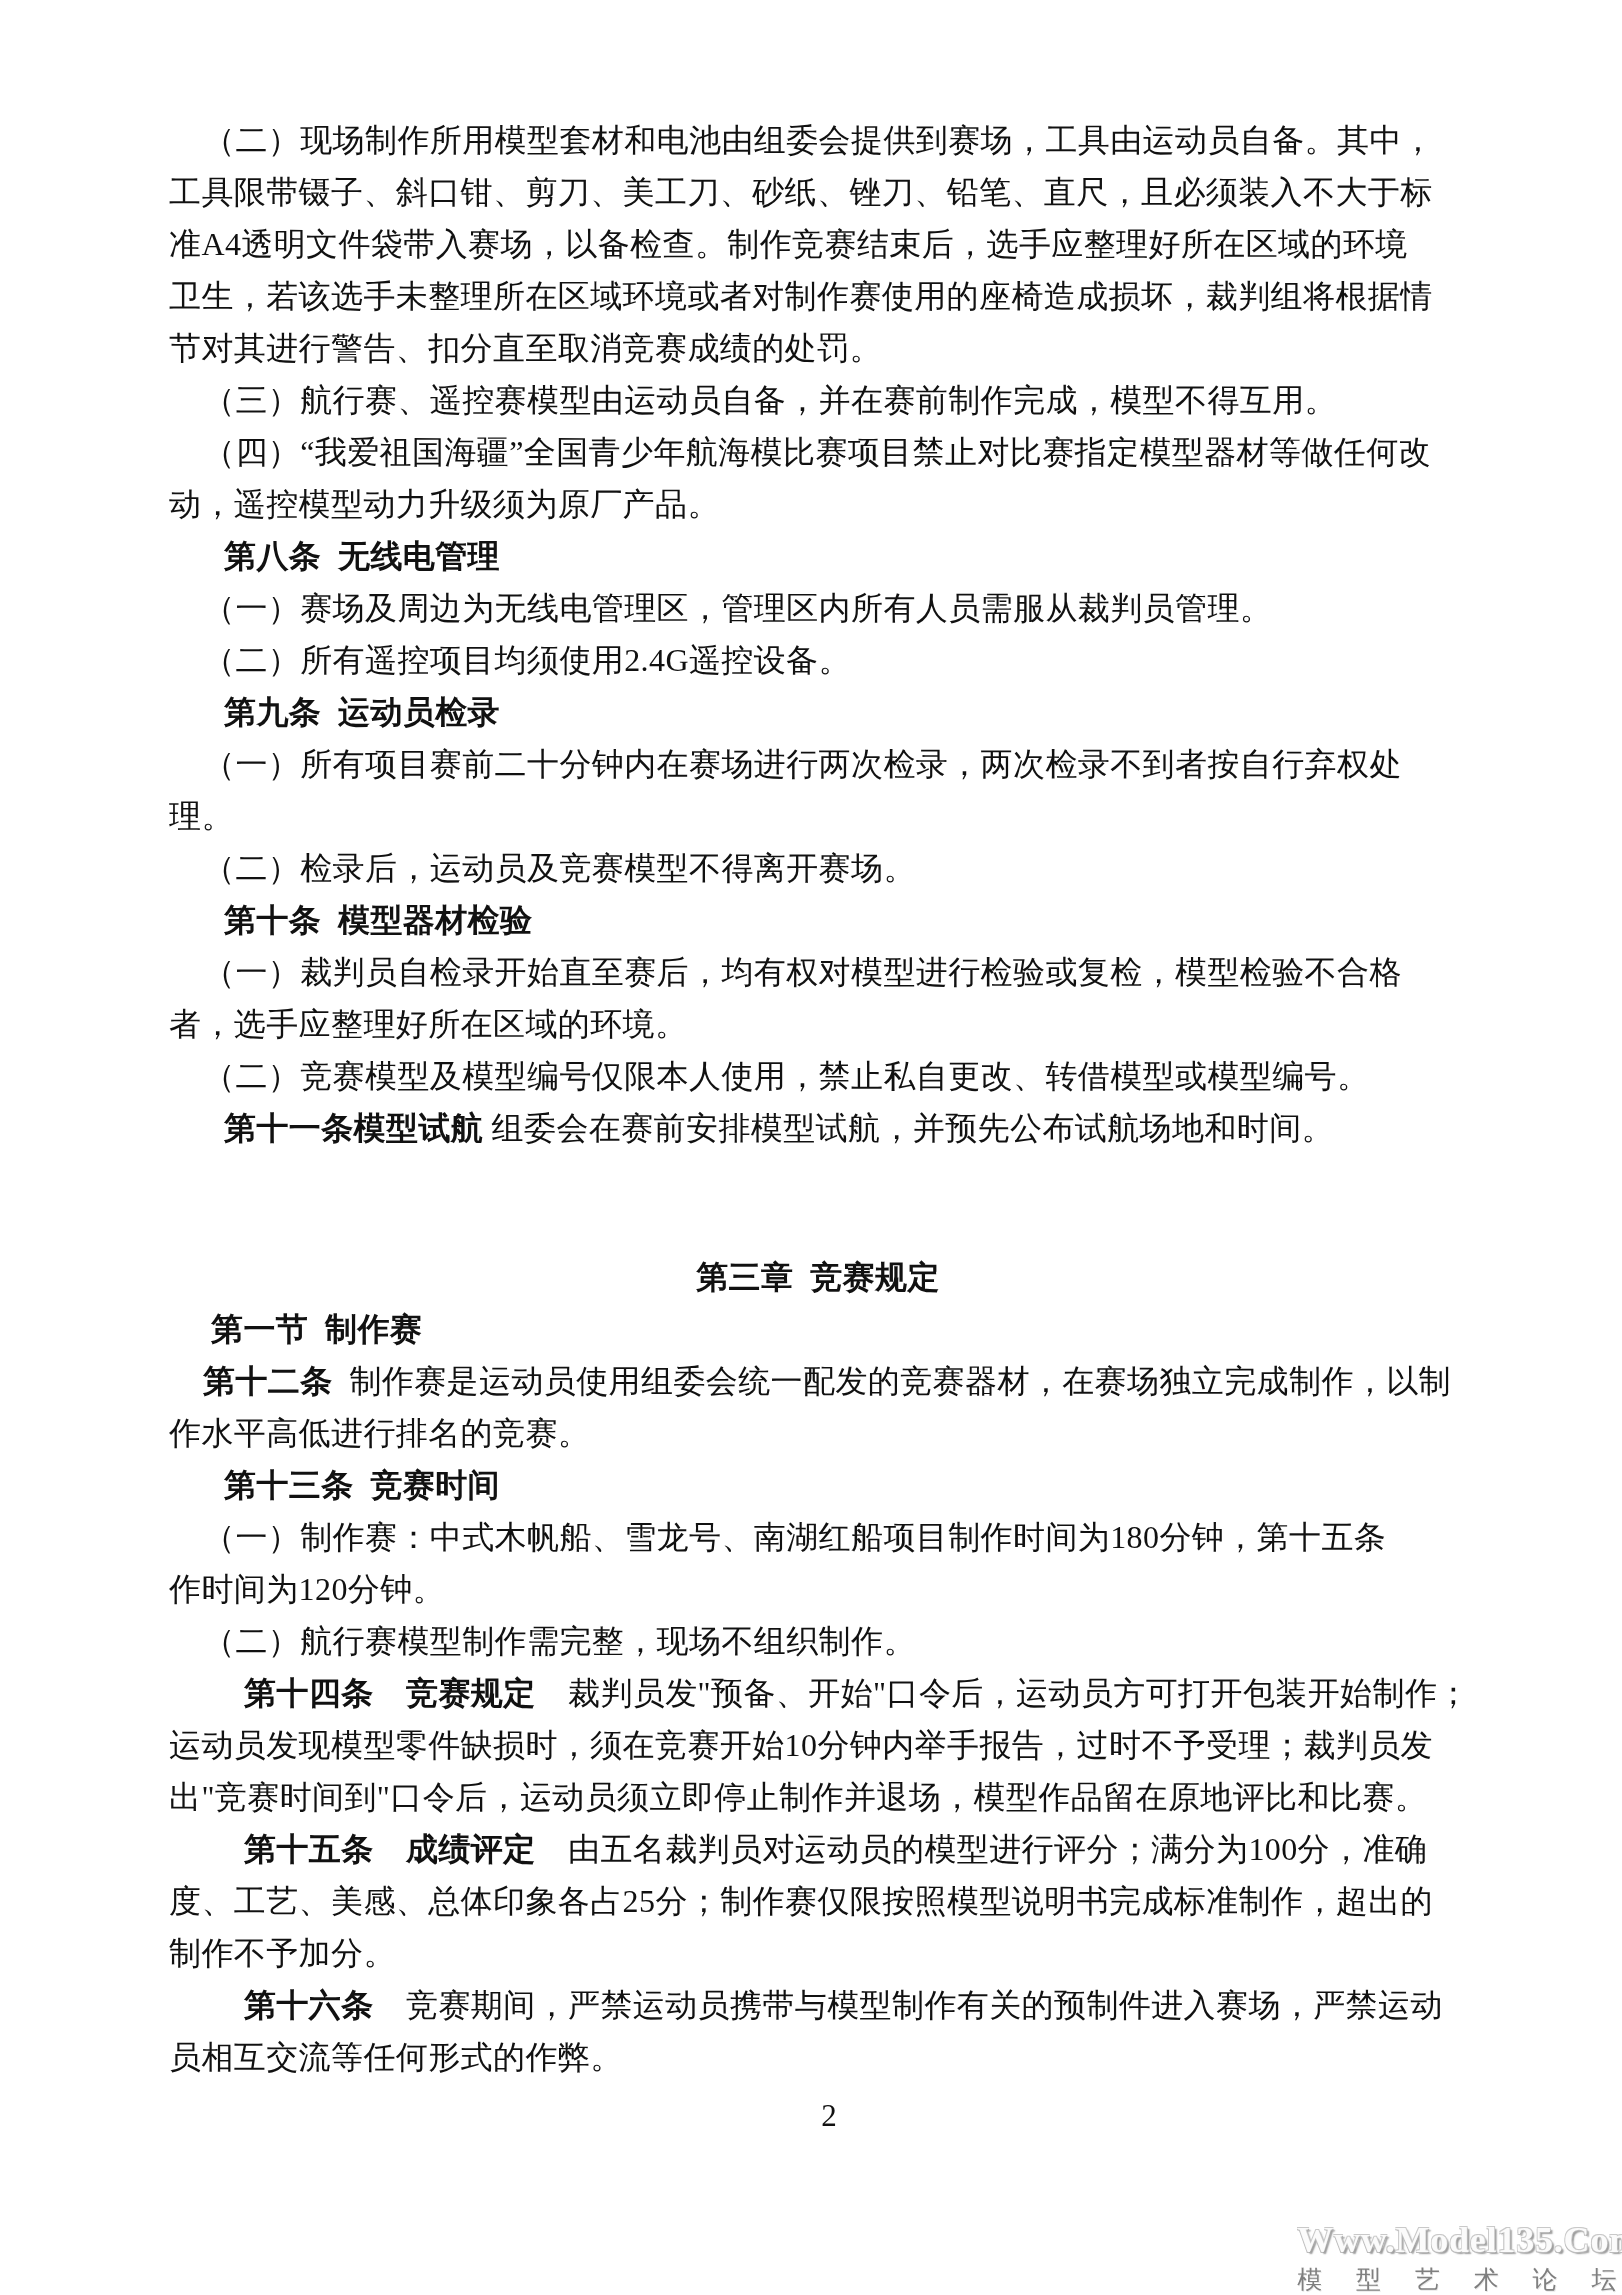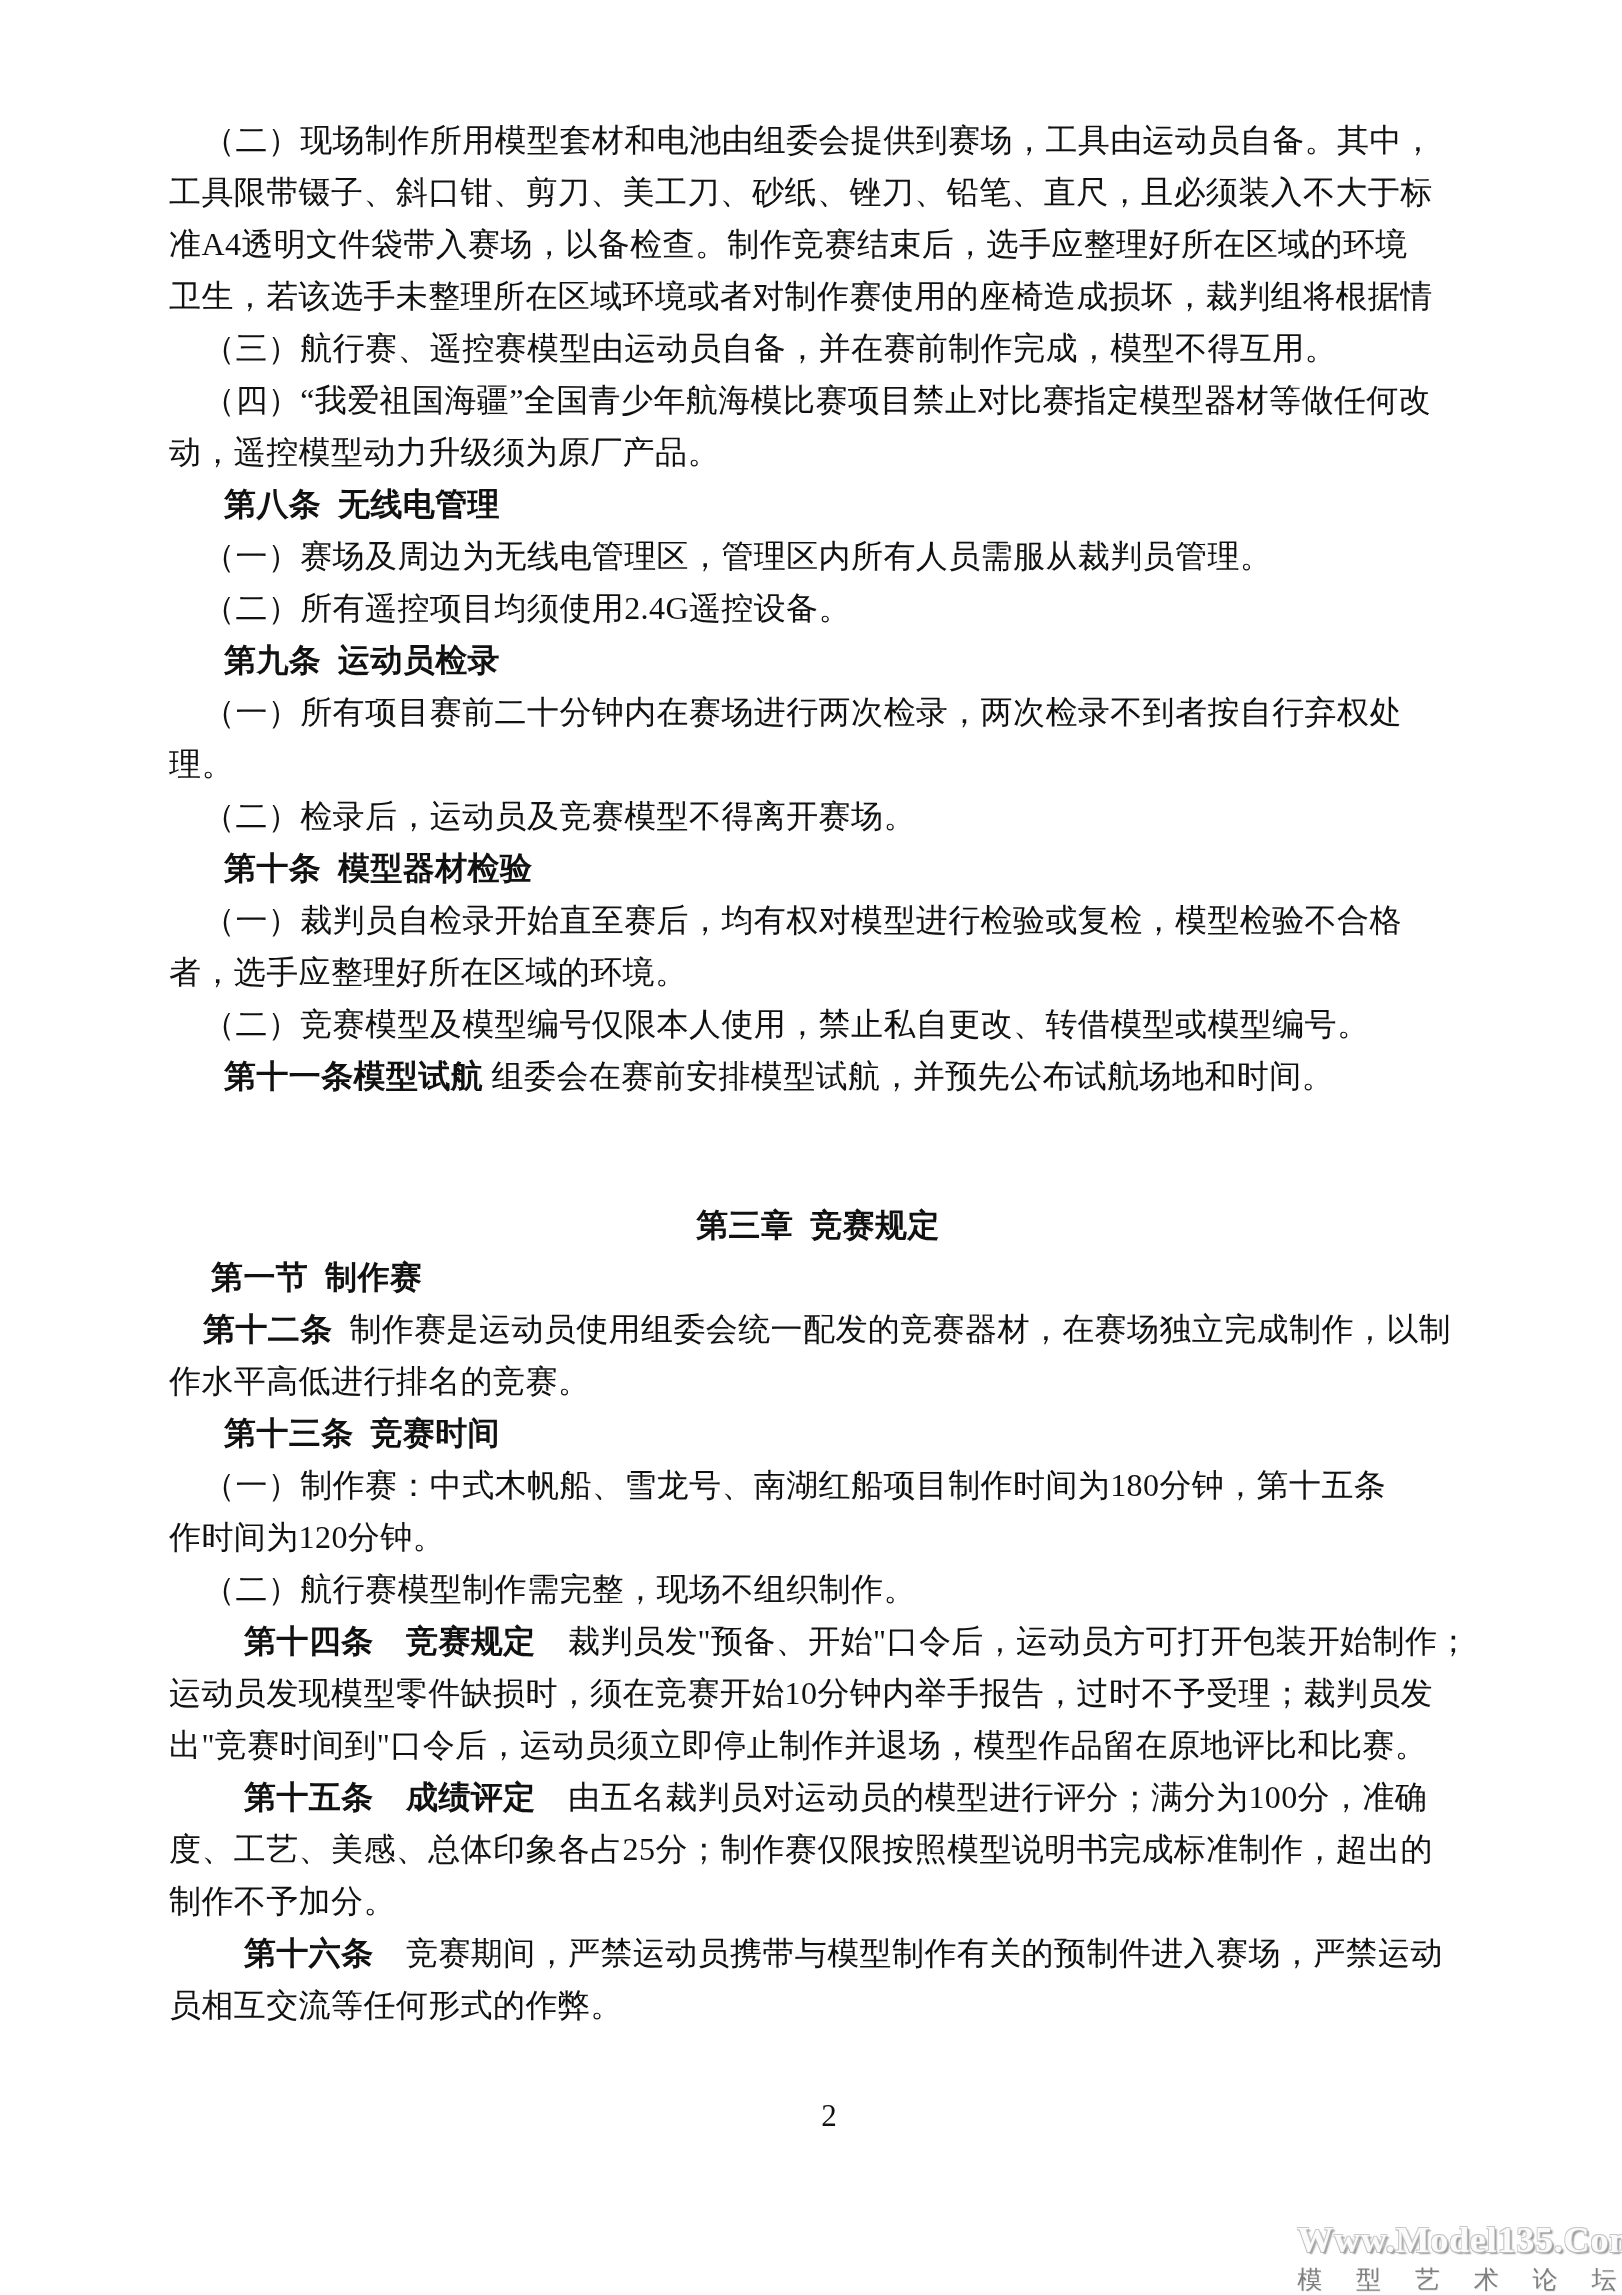--- a/index.html
+++ b/index.html
@@ -77,20 +77,21 @@
 </style>
 </head>
 <body>
 
 <div class="page">
   <div class="doc" id="doc">
       <div class="line in-p"><span>（二）现场制作所用模型套材和电池由组委会提供到赛场，工具由运动员自备。其中，</span></div>
       <div class="line in-none"><span>工具限带镊子、斜口钳、剪刀、美工刀、砂纸、锉刀、铅笔、直尺，且必须装入不大于标</span></div>
       <div class="line in-none"><span>准A4透明文件袋带入赛场，以备检查。制作竞赛结束后，选手应整理好所在区域的环境</span></div>
       <div class="line in-none"><span>卫生，若该选手未整理所在区域环境或者对制作赛使用的座椅造成损坏，裁判组将根据情</span></div>
+      <div class="line in-none"><span>节对其进行警告、扣分直至取消竞赛成绩的处罚。</span></div>
       <div class="line in-p"><span>（三）航行赛、遥控赛模型由运动员自备，并在赛前制作完成，模型不得互用。</span></div>
       <div class="line in-p"><span>（四）“我爱祖国海疆”全国青少年航海模比赛项目禁止对比赛指定模型器材等做任何改</span></div>
       <div class="line in-none"><span>动，遥控模型动力升级须为原厂产品。</span></div>
       <div class="line in-head"><span class="bold">第八条  无线电管理</span></div>
       <div class="line in-p"><span>（一）赛场及周边为无线电管理区，管理区内所有人员需服从裁判员管理。</span></div>
       <div class="line in-p"><span>（二）所有遥控项目均须使用2.4G遥控设备。</span></div>
       <div class="line in-head"><span class="bold">第九条  运动员检录</span></div>
       <div class="line in-p"><span>（一）所有项目赛前二十分钟内在赛场进行两次检录，两次检录不到者按自行弃权处</span></div>
       <div class="line in-none"><span>理。</span></div>
       <div class="line in-p"><span>（二）检录后，运动员及竞赛模型不得离开赛场。</span></div>

